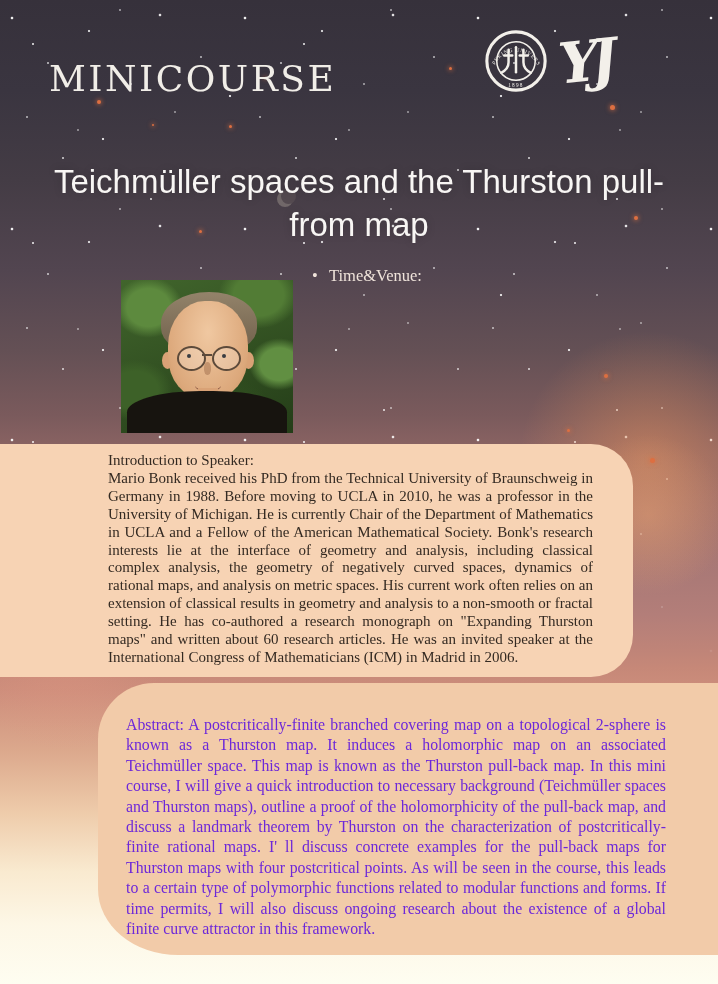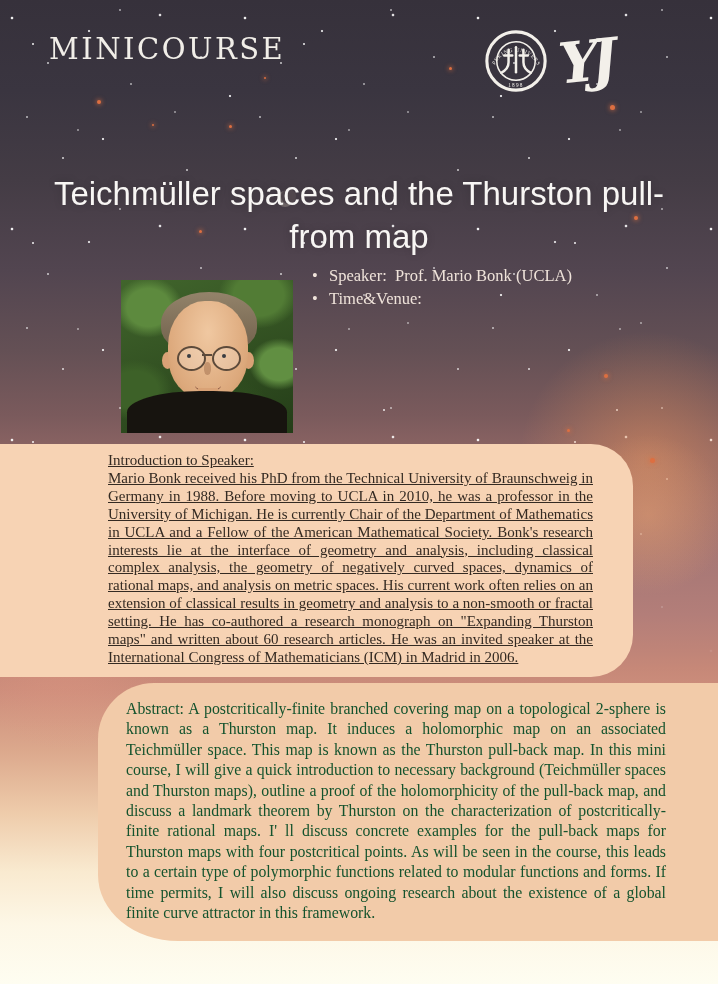--- a/index.html
+++ b/index.html
@@ -51,31 +51,31 @@
   .glow-left{left:-50px;top:545px;width:230px;height:210px;
     background:radial-gradient(circle, rgba(228,152,130,.38), rgba(228,152,130,0) 65%);}
   .odot{position:absolute;border-radius:50%;background:#dd6f41;
     box-shadow:0 0 4px 1px rgba(221,111,65,.55);}
   .crescent{position:absolute;left:277px;top:191px;width:16px;height:16px;border-radius:50%;
     background:rgba(208,198,182,.3);}
   .crescent::after{content:"";position:absolute;left:4px;top:-2px;width:15px;height:15px;
     border-radius:50%;background:#544a50;}
   
   .kicker{
-    position:absolute;left:49px;top:32px;color:#f1eee8;
-    font-family:"DejaVu Serif", serif;font-size:29px;letter-spacing:2.5px;font-weight:400;
+    position:absolute;left:49px;top:58px;color:#f1eee8;
+    font-family:"DejaVu Serif", serif;font-size:36px;letter-spacing:2.5px;font-weight:400;
   }
   .logos{position:absolute;left:485px;top:26px;display:flex;align-items:flex-start;gap:6px;}
   .seal-svg{width:62px;height:62px;margin-top:4px;}
   .script-svg{width:80px;height:72px;}
   
   .title{
     position:absolute;left:0;right:0;top:160px;text-align:center;
     font-family:"Liberation Sans", sans-serif;font-weight:400;color:#f8f6f4;
-    font-size:33px;line-height:43px;margin:12px;text-shadow:0 0 8px rgba(0,0,0,.18);
+    font-size:33px;line-height:43px;margin:0;text-shadow:0 0 8px rgba(0,0,0,.18);
   }
   
   .photo{position:absolute;left:121px;top:280px;width:172px;height:153px;overflow:hidden;}
   .photo .bg{position:absolute;inset:0;
     background:
       radial-gradient(48px 42px at 16% 18%, #5d8a3e 0 45%, transparent 72%),
       radial-gradient(56px 46px at 80% 10%, #527c35 0 45%, transparent 72%),
       radial-gradient(42px 36px at 92% 55%, #618f42 0 45%, transparent 72%),
       radial-gradient(52px 42px at 8% 72%, #3d6128 0 45%, transparent 72%),
       radial-gradient(62px 52px at 62% 88%, #2f4d1f 0 45%, transparent 72%),
@@ -104,28 +104,28 @@
     position:absolute;left:312px;top:266px;width:376px;margin:0;padding:0;list-style:none;
     color:#efe3da;font-size:16.5px;line-height:20.5px;
   }
   .details li{position:relative;padding-left:17px;margin-bottom:2px;white-space:pre-wrap;}
   .details li::before{content:"\2022";position:absolute;left:0;top:0;}
   
   .intro-box{
     position:absolute;left:0;top:444px;width:633px;min-height:214px;
     background:#f7d3b4;border-radius:0 42px 42px 0;
     padding:8px 40px 10px 108px;box-sizing:border-box;
-    color:#342a22;font-size:15px;line-height:17.9px;text-decoration:underline;
+    color:#342a22;font-size:15px;line-height:17.9px;
   }
   .intro-box .body{text-align:justify;}
   .abstract-box{
     position:absolute;left:98px;top:683px;width:620px;min-height:258px;
     background:#f2cba9;border-radius:56px 0 0 80px / 56px 0 0 66px;
-    padding:16px 52px 16px 28px;box-sizing:border-box;
-    color:#14532d;font-size:15.8px;line-height:20.4px;text-align:justify;
+    padding:32px 52px 16px 28px;box-sizing:border-box;
+    color:#6d28d9;font-size:15.8px;line-height:20.4px;text-align:justify;
   }
 </style>
 </head>
 <body>
 
 <div class="poster">
 
   <div class="stars"></div>
   <div class="stars2"></div>
   <div class="glow glow-right"></div>
@@ -189,21 +189,20 @@
     <div class="bridge"></div>
     <div class="pupil l"></div>
     <div class="pupil r"></div>
     <div class="nose"></div>
     <div class="mouth"></div>
     <div class="neck"></div>
     <div class="shirt"></div>
   </div>
 
   <ul class="details">
-    <li>Speaker:  Prof. Mario Bonk (UCLA)</li>
     <li>Time&amp;Venue:</li>
   </ul>
 
   <section class="intro-box">
     <div class="heading">Introduction to Speaker:</div>
     <div class="body">Mario Bonk received his PhD from the Technical University of Braunschweig in Germany in 1988. Before moving to UCLA in 2010, he was a professor in the University of Michigan. He is currently Chair of the Department of Mathematics in UCLA and a Fellow of the American Mathematical Society. Bonk's research interests lie at the interface of geometry and analysis, including classical complex analysis, the geometry of negatively curved spaces, dynamics of rational maps, and analysis on metric spaces. His current work often relies on an extension of classical results in geometry and analysis to a non-smooth or fractal setting. He has co-authored a research monograph on "Expanding Thurston maps" and written about 60 research articles. He was an invited speaker at the International Congress of Mathematicians (ICM) in Madrid in 2006.</div>
   </section>
 
   <section class="abstract-box">
     <div>Abstract: A postcritically-finite branched covering map on a topological 2-sphere is known as a Thurston map. It induces a holomorphic map on an associated Teichmüller space. This map is known as the Thurston pull-back map. In this mini course, I will give a quick introduction to necessary background (Teichmüller spaces and Thurston maps), outline a proof of the holomorphicity of the pull-back map, and discuss a landmark theorem by Thurston on the characterization of postcritically-finite rational maps. I' ll discuss concrete examples for the pull-back maps for Thurston maps with four postcritical points. As will be seen in the course, this leads to a certain type of polymorphic functions related to modular functions and forms. If time permits, I will also discuss ongoing research about the existence of a global finite curve attractor in this framework.</div>

